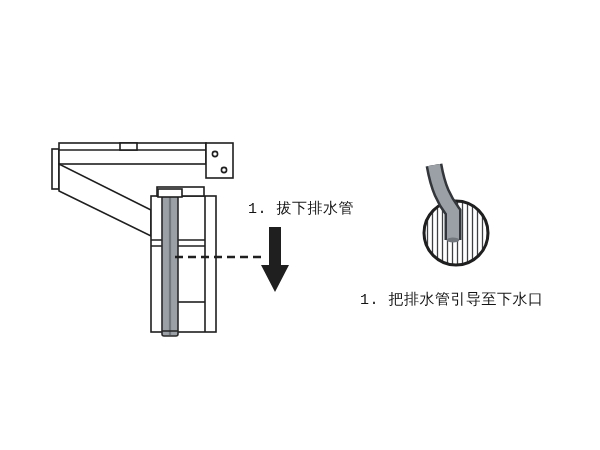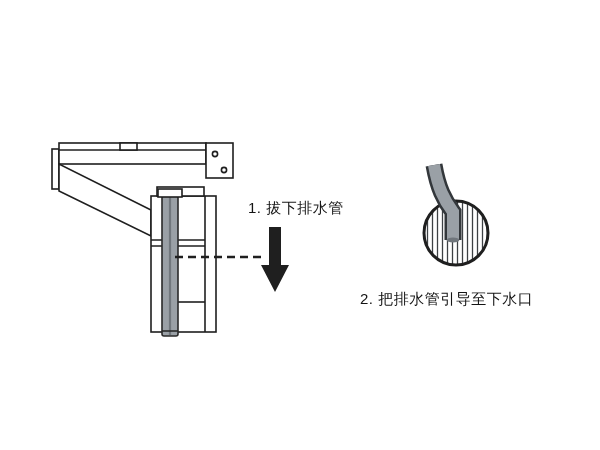--- a/index.html
+++ b/index.html
@@ -1,21 +1,21 @@
 <!DOCTYPE html>
 <html><head>
 <meta charset="utf-8">
 <style>
   html,body{margin:0;padding:0;background:#fff;}
   #canvas{
     position:relative;
     width:600px;height:356px;
     background:#ffffff;
     overflow:hidden;
-    font-family:Liberation Sans, sans-serif;
+    font-family:Liberation Mono, monospace;
   }
   #canvas svg{position:absolute;left:0;top:0;}
   .label{
     position:absolute;
     font-size:15px;
     color:#141414;
     letter-spacing:0.5px;
     white-space:nowrap;
   }
   #step1-label{left:248px;top:199px;}
@@ -70,14 +70,14 @@
     <g>
       <circle cx="456" cy="233" r="32" fill="url(#hatch)" stroke-width="3" stroke="#1f1f1f"></circle>
       <path d="M434,165 C438,188 444,200 453,212 L453,240" fill="none" stroke="#33373b" stroke-width="17" stroke-linecap="butt"></path>
       <path d="M434,165 C438,188 444,200 453,212 L453,240" fill="none" stroke-width="12" stroke-linecap="butt" stroke="#9aa0a6"></path>
       <ellipse cx="453" cy="240" rx="6.4" ry="2.6" stroke="none" fill="#70767c"></ellipse>
     </g>
   </svg>
 
   <div class="label" id="step1-label">1. 拔下排水管</div>
 
-  <div class="label" id="step2-label">2. 把排水管引导至下水口</div>
+  <div class="label" id="step2-label">1. 把排水管引导至下水口</div>
 </div>
 
 </body></html>

